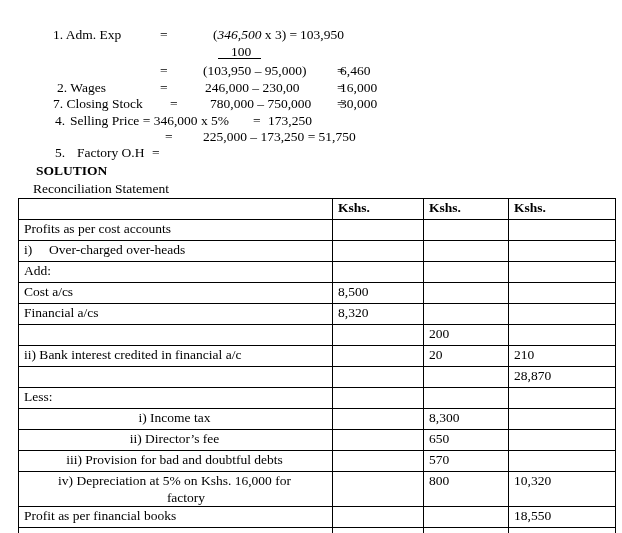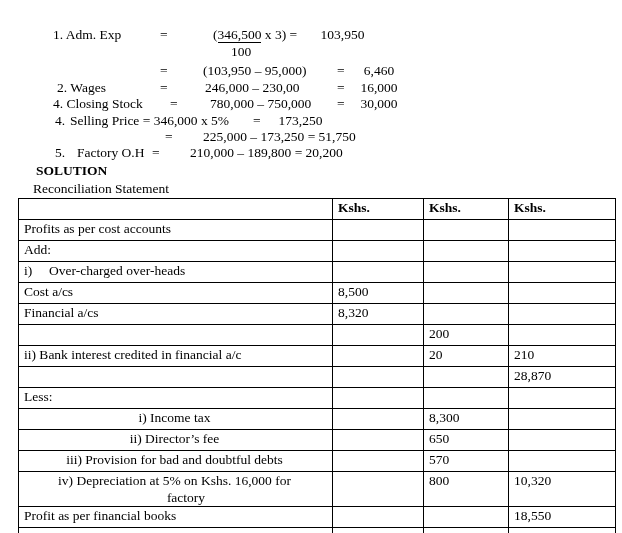--- a/index.html
+++ b/index.html
@@ -2,23 +2,23 @@
 <html><head>
 <meta charset="utf-8">
 <style>
   html,body{margin:0;padding:0;background:#fff;}
   .canvas{
     position:relative;width:622px;height:533px;background:#fff;overflow:hidden;
     font-family:"Liberation Serif","DejaVu Serif",serif;color:#000;font-size:13.5px;
   }
   .workings{position:absolute;left:0;top:0;width:622px;height:155px;margin-top:24px;}
   .w{position:absolute;white-space:pre;line-height:15px;}
-  .w.r{text-align:center;}
+  .w.r{text-align:left;}
   .w.c{text-align:center;}
-  .fnum{border-bottom:1px solid #000;padding-bottom:0;}
+  .fnum{border-bottom:1px solid #000;padding-bottom:16px;font-style:italic;}
   .sol-head{position:absolute;left:36px;top:163px;font-weight:bold;}
   .sol-sub{position:absolute;left:33px;top:181px;text-align:center;}
   table.recon{
     position:absolute;left:18px;top:198px;width:597px;
     border-collapse:collapse;table-layout:fixed;
   }
   table.recon th,table.recon td{
     border:1px solid #000;height:20px;padding:0 7px 0 5px;
     font-size:13.5px;line-height:17px;vertical-align:top;overflow:hidden;
     font-weight:normal;
@@ -50,38 +50,37 @@
     <span class="w" style="left:203px;top:39px">(103,950 – 95,000)</span>
     <span class="w" style="left:337px;top:39px">=</span>
     <span class="w r" style="left:340px;top:39px;width:78px">6,460</span>
 
     <span class="w" style="left:57px;top:56px">2. Wages</span>
     <span class="w" style="left:160px;top:56px">=</span>
     <span class="w" style="left:205px;top:56px">246,000 – 230,00</span>
     <span class="w" style="left:337px;top:56px">=</span>
     <span class="w r" style="left:340px;top:56px;width:78px">16,000</span>
 
-    <span class="w" style="left:53px;top:72px">4. Closing Stock</span>
+    <span class="w" style="left:53px;top:72px">7. Closing Stock</span>
     <span class="w" style="left:170px;top:72px">=</span>
     <span class="w" style="left:210px;top:72px">780,000 – 750,000</span>
     <span class="w" style="left:337px;top:72px">=</span>
     <span class="w r" style="left:340px;top:72px;width:78px">30,000</span>
 
     <span class="w" style="left:55px;top:89px">4.</span>
     <span class="w" style="left:70px;top:89px">Selling Price = 346,000 x 5%</span>
     <span class="w" style="left:253px;top:89px">=</span>
     <span class="w r" style="left:268px;top:89px;width:65px">173,250</span>
 
     <span class="w" style="left:165px;top:105px">=</span>
     <span class="w" style="left:203px;top:105px">225,000 – 173,250 = 51,750</span>
 
     <span class="w" style="left:55px;top:121px">5.</span>
     <span class="w" style="left:77px;top:121px">Factory O.H</span>
     <span class="w" style="left:152px;top:121px">=</span>
-    <span class="w" style="left:190px;top:121px">210,000 – 189,800 = 20,200</span>
   </div>
 
   <div class="sol-head">SOLUTION</div>
   <div class="sol-sub">Reconciliation Statement</div>
 
   <table class="recon">
     <colgroup>
       <col style="width:314px">
         <col style="width:91px">
         <col style="width:85px">
@@ -96,27 +95,27 @@
       </tr>
     </thead>
     <tbody id="recon-body">
         <tr>
           <td class="desc ind0">Profits as per cost accounts</td>
           <td class="num"></td>
           <td class="num"></td>
           <td class="num"></td>
         </tr>
         <tr>
-          <td class="desc ind0 b">Add:</td>
+          <td class="desc ind0">i)     Over-charged over-heads</td>
           <td class="num"></td>
           <td class="num"></td>
           <td class="num"></td>
         </tr>
         <tr>
-          <td class="desc ind0">i)     Over-charged over-heads</td>
+          <td class="desc ind0 b">Add:</td>
           <td class="num"></td>
           <td class="num"></td>
           <td class="num"></td>
         </tr>
         <tr>
           <td class="desc ind0">Cost a/cs</td>
           <td class="num">8,500</td>
           <td class="num"></td>
           <td class="num"></td>
         </tr>

